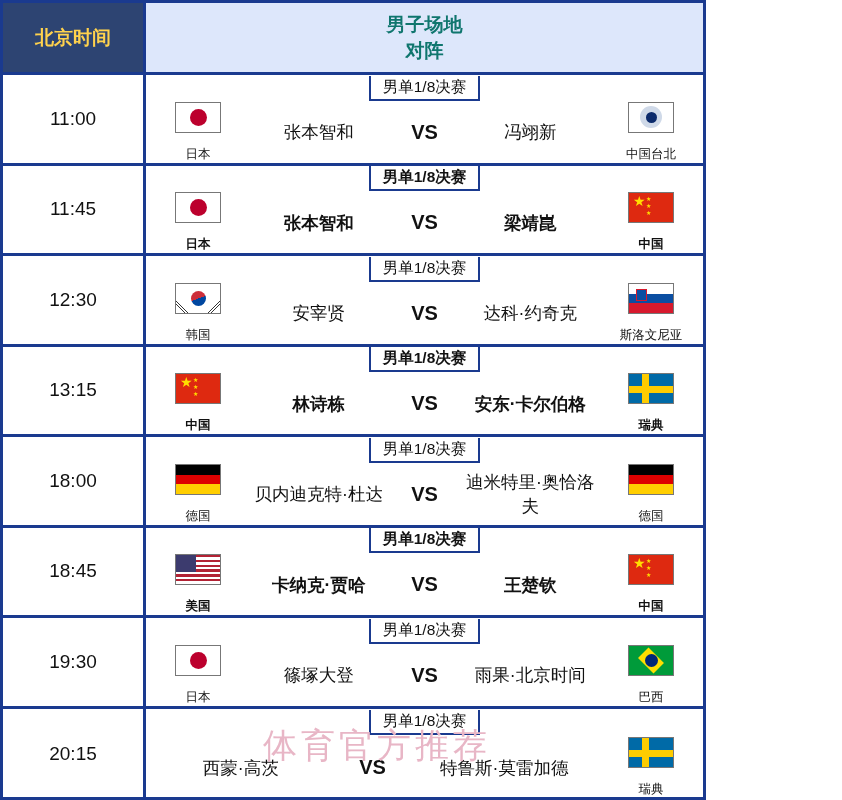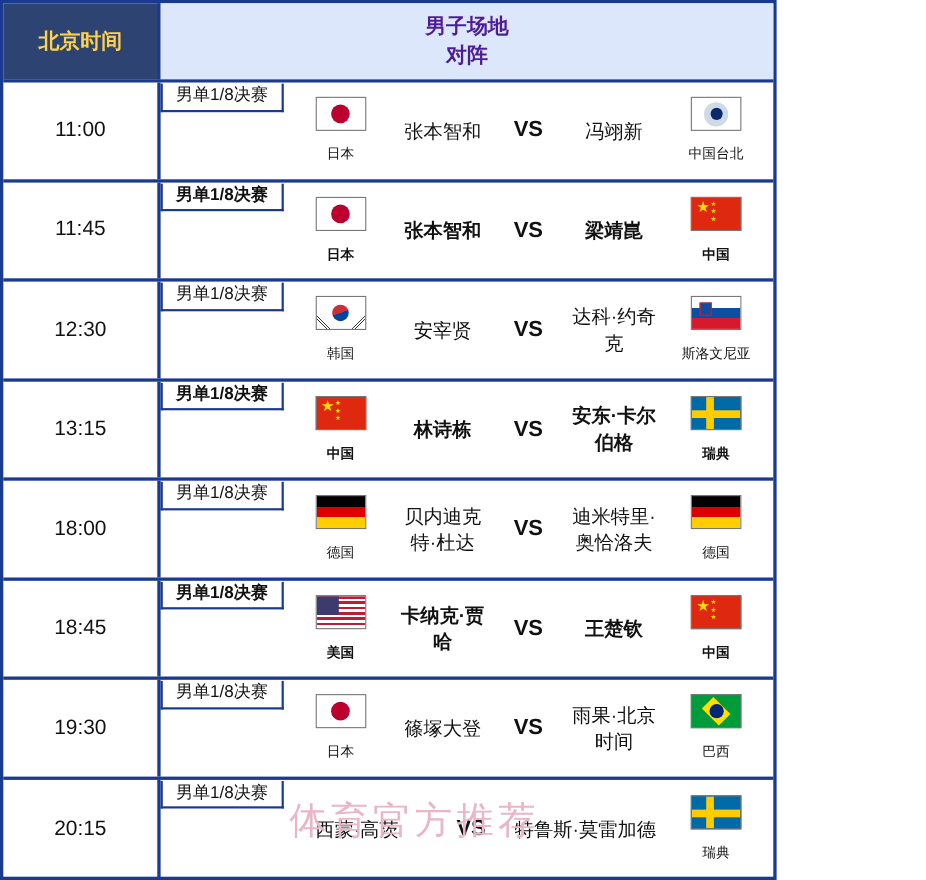--- a/index.html
+++ b/index.html
@@ -38,21 +38,21 @@
     font-weight: bold;
     display: flex;
     align-items: center;
     justify-content: center;
     border-right: 3px solid #1a3a8f;
     box-sizing: border-box;
   }
   .header-main {
     flex: 1;
     background: #dde7fb;
-    color: #4c1d95;
+    color: #0f766e;
     font-size: 19px;
     font-weight: bold;
     line-height: 1.35;
     display: flex;
     flex-direction: column;
     align-items: center;
     justify-content: center;
     text-align: center;
   }
 
@@ -73,21 +73,21 @@
     display: flex;
     align-items: center;
     justify-content: center;
     font-size: 19px;
     color: #111;
   }
   .cell-match {
     flex: 1;
     position: relative;
     display: flex;
-    flex-direction: row;
+    flex-direction: column;
     box-sizing: border-box;
   }
   .round-wrap {
     height: 28px;
     display: flex;
     align-items: center;
     justify-content: center;
   }
   .round {
     font-size: 15.5px;

